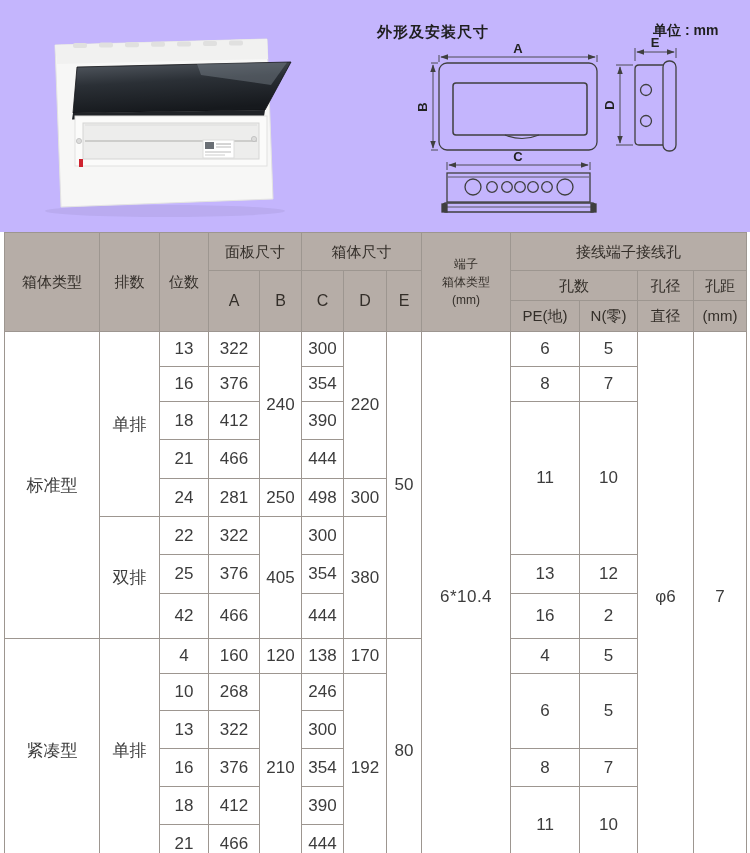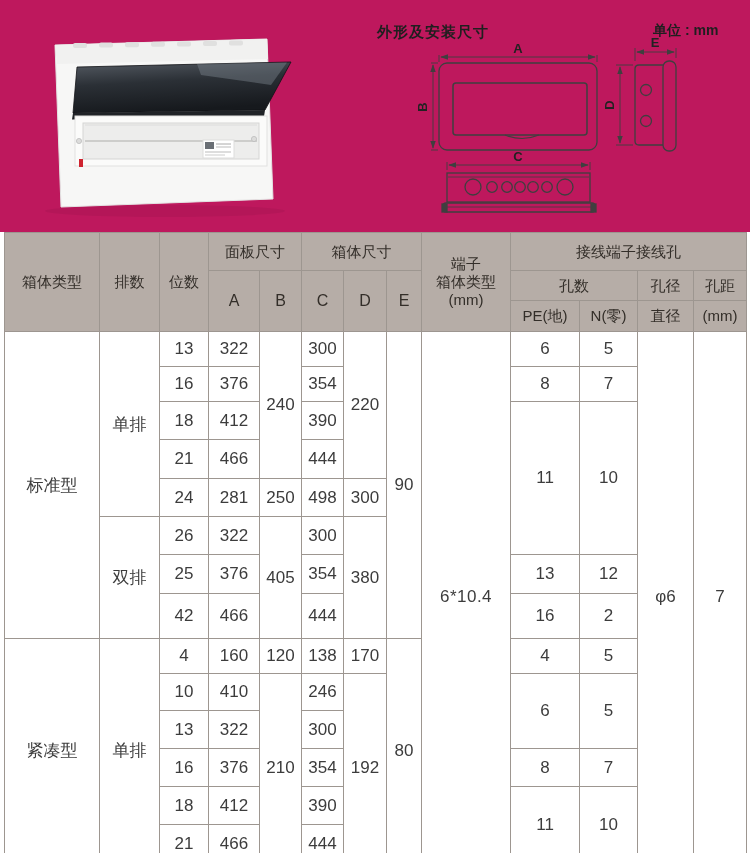--- a/index.html
+++ b/index.html
@@ -1,21 +1,21 @@
 <!DOCTYPE html>
 <html><head>
 <meta charset="utf-8">
 <style>
   html,body{margin:0;padding:0;}
   body{
     width:750px;height:853px;overflow:hidden;position:relative;
     background:#ffffff;
     font-family:"Liberation Sans","DejaVu Sans",sans-serif;
   }
-  .top-band{position:absolute;left:0;top:0;width:750px;height:232px;background:#be185d;}
+  .top-band{position:absolute;left:0;top:0;width:750px;height:232px;background:#c4b5fd;}
   .photo-svg{position:absolute;left:15px;top:15px;}
   .draw-svg{position:absolute;left:365px;top:5px;}
 
   table.spec{
     position:absolute;left:4px;top:232px;width:742px;
     border-collapse:collapse;table-layout:fixed;
   }
   table.spec th, table.spec td{
     border:1px solid #9d9690;text-align:center;vertical-align:middle;padding:0;
     overflow:hidden;
@@ -23,21 +23,21 @@
   table.spec thead th{
     background:#b6ada7;font-weight:normal;font-size:15px;color:#332e29;
     line-height:1.15;
   }
   table.spec thead th.dimletter{font-size:16px;}
   table.spec tbody td{
     background:#ffffff;font-size:17px;color:#3c3c3c;
   }
   td.typecell{font-size:16px;}
   td.termcell{font-size:16px;letter-spacing:.5px;}
-  .termhead div{font-size:15px;line-height:18px;}
+  .termhead div{font-size:12px;line-height:18px;}
 </style>
 </head>
 <body>
 
 <div class="top-band">
 
   <svg class="photo-svg" width="310" height="205" viewBox="0 0 310 205">
     <defs>
       <linearGradient id="lidGrad" x1="0" y1="0" x2="0.25" y2="1">
         <stop offset="0" stop-color="#555b63"></stop>
@@ -202,21 +202,21 @@
   </thead>
   <tbody>
     <tr style="height:35px">
       <td rowspan="8" class="typecell">标准型</td>
       <td rowspan="5" class="typecell">单排</td>
       <td>13</td>
       <td>322</td>
       <td rowspan="4">240</td>
       <td>300</td>
       <td rowspan="4">220</td>
-      <td rowspan="8">90</td>
+      <td rowspan="8">50</td>
       <td rowspan="14" class="termcell">6*10.4</td>
       <td>6</td>
       <td>5</td>
       <td rowspan="14">φ6</td>
       <td rowspan="14">7</td>
     </tr>
     <tr style="height:35px">
       <td>16</td>
       <td>376</td>
       <td>354</td>
@@ -237,21 +237,21 @@
     </tr>
     <tr style="height:38px">
       <td>24</td>
       <td>281</td>
       <td>250</td>
       <td>498</td>
       <td>300</td>
     </tr>
     <tr style="height:38px">
       <td rowspan="3" class="typecell">双排</td>
-      <td>26</td>
+      <td>22</td>
       <td>322</td>
       <td rowspan="3">405</td>
       <td>300</td>
       <td rowspan="3">380</td>
     </tr>
     <tr style="height:39px">
       <td>25</td>
       <td>376</td>
       <td>354</td>
       <td>13</td>
@@ -271,21 +271,21 @@
       <td>160</td>
       <td>120</td>
       <td>138</td>
       <td>170</td>
       <td rowspan="6">80</td>
       <td>4</td>
       <td>5</td>
     </tr>
     <tr style="height:37px">
       <td>10</td>
-      <td>410</td>
+      <td>268</td>
       <td rowspan="5">210</td>
       <td>246</td>
       <td rowspan="5">192</td>
       <td rowspan="2">6</td>
       <td rowspan="2">5</td>
     </tr>
     <tr style="height:38px">
       <td>13</td>
       <td>322</td>
       <td>300</td>

